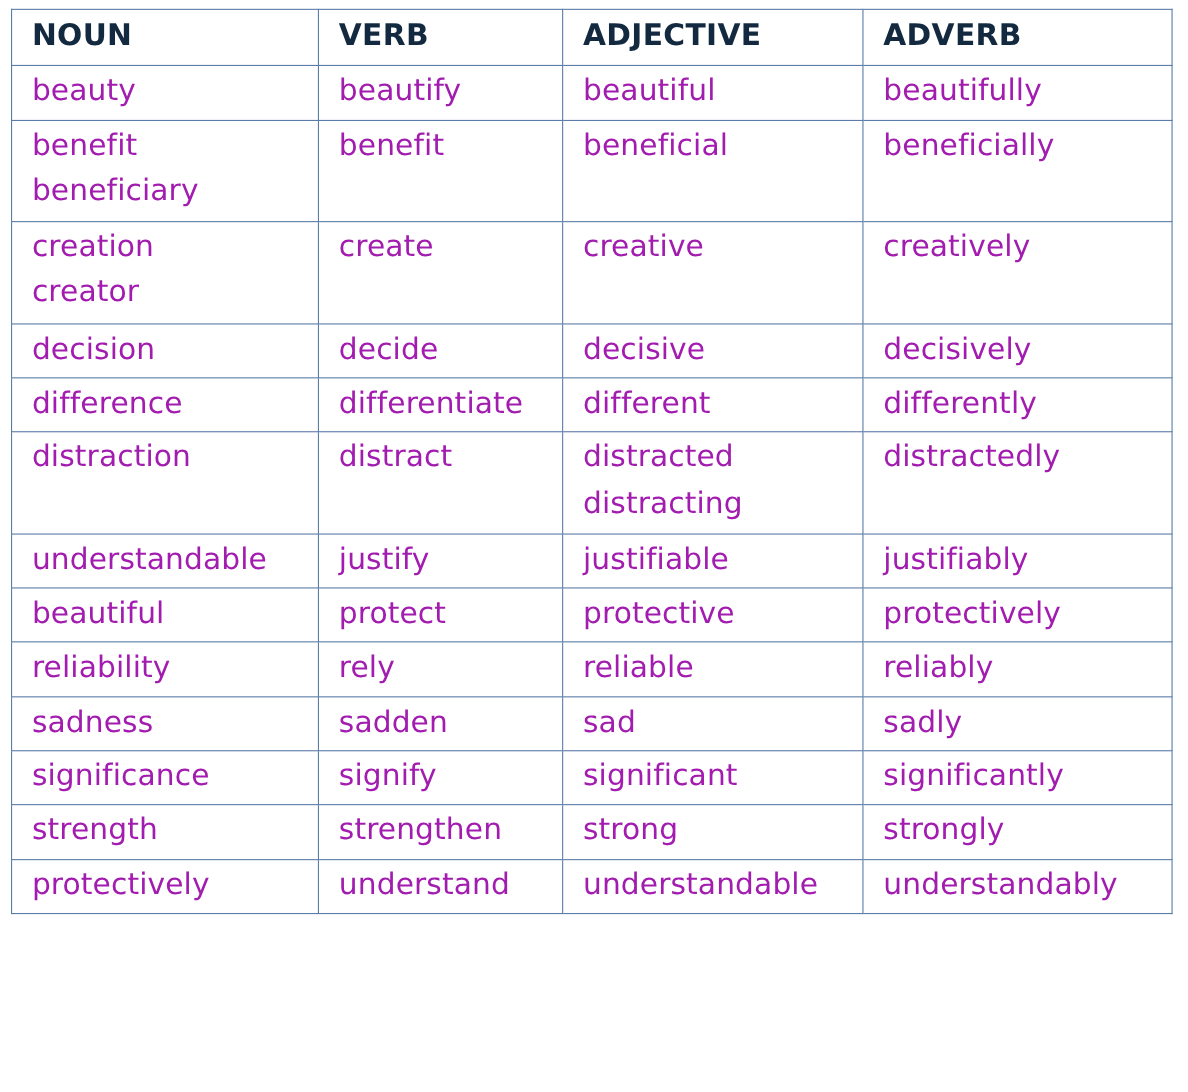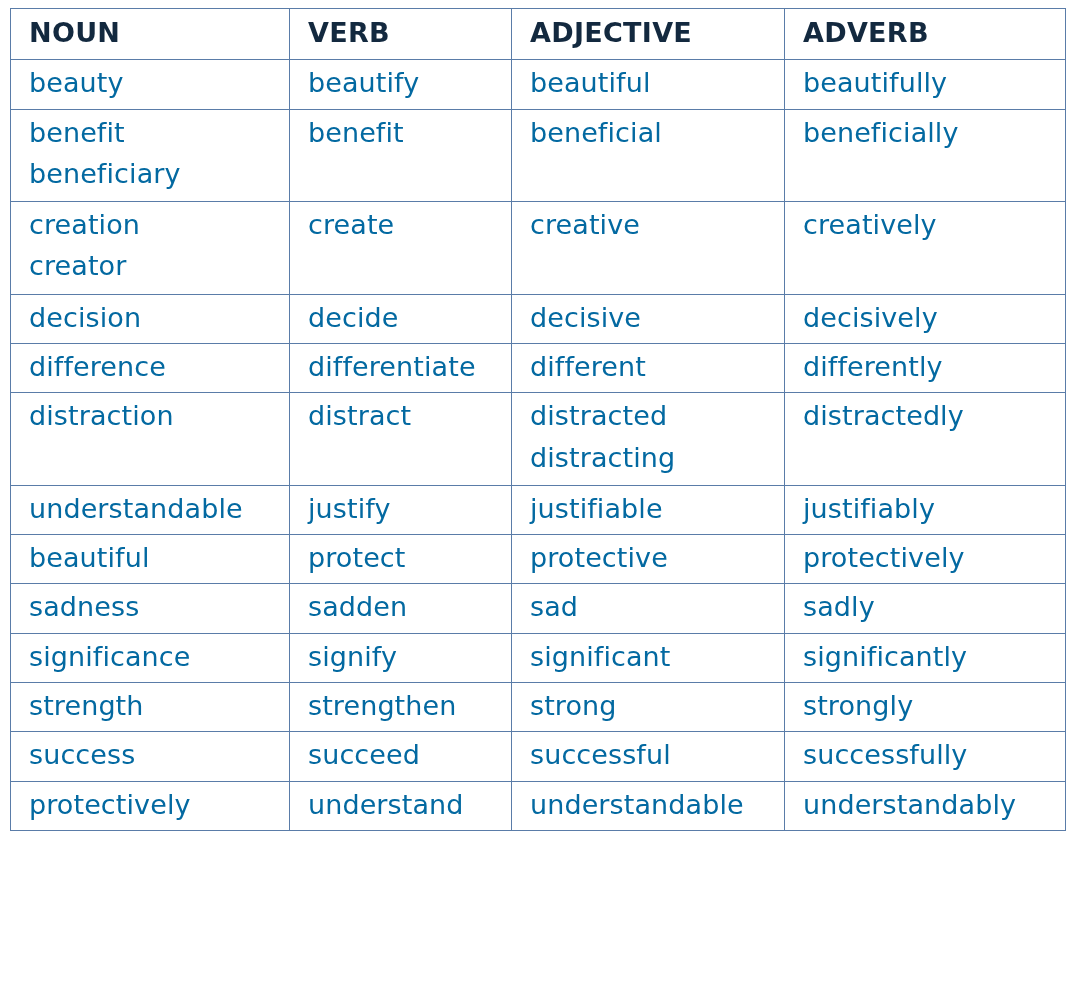--- a/index.html
+++ b/index.html
@@ -33,21 +33,21 @@
   table.word-table col.c2 { width: 273px; }
   table.word-table col.c3 { width: 281px; }
 
   table.word-table th,
   table.word-table td {
     border: 1px solid #5a7ca8;
     vertical-align: top;
     padding: 6px 4px 8px 18px;
     font-size: 27px;
     line-height: 1.27;
-    color: #0369a1;
+    color: #a21caf;
     font-weight: 400;
     text-align: left;
     letter-spacing: 0.1px;
   }
   table.word-table th {
     font-weight: bold;
     font-size: 27px;
     padding-top: 7px;
     padding-bottom: 9px;
     color: #13293f;
@@ -195,20 +195,34 @@
           </td>
           <td>
             <span class="line">protective</span>
           </td>
           <td>
             <span class="line">protectively</span>
           </td>
         </tr>
         <tr>
           <td>
+            <span class="line">reliability</span>
+          </td>
+          <td>
+            <span class="line">rely</span>
+          </td>
+          <td>
+            <span class="line">reliable</span>
+          </td>
+          <td>
+            <span class="line">reliably</span>
+          </td>
+        </tr>
+        <tr>
+          <td>
             <span class="line">sadness</span>
           </td>
           <td>
             <span class="line">sadden</span>
           </td>
           <td>
             <span class="line">sad</span>
           </td>
           <td>
             <span class="line">sadly</span>
@@ -233,34 +247,20 @@
             <span class="line">strength</span>
           </td>
           <td>
             <span class="line">strengthen</span>
           </td>
           <td>
             <span class="line">strong</span>
           </td>
           <td>
             <span class="line">strongly</span>
-          </td>
-        </tr>
-        <tr>
-          <td>
-            <span class="line">success</span>
-          </td>
-          <td>
-            <span class="line">succeed</span>
-          </td>
-          <td>
-            <span class="line">successful</span>
-          </td>
-          <td>
-            <span class="line">successfully</span>
           </td>
         </tr>
         <tr>
           <td>
             <span class="line">protectively</span>
           </td>
           <td>
             <span class="line">understand</span>
           </td>
           <td>

